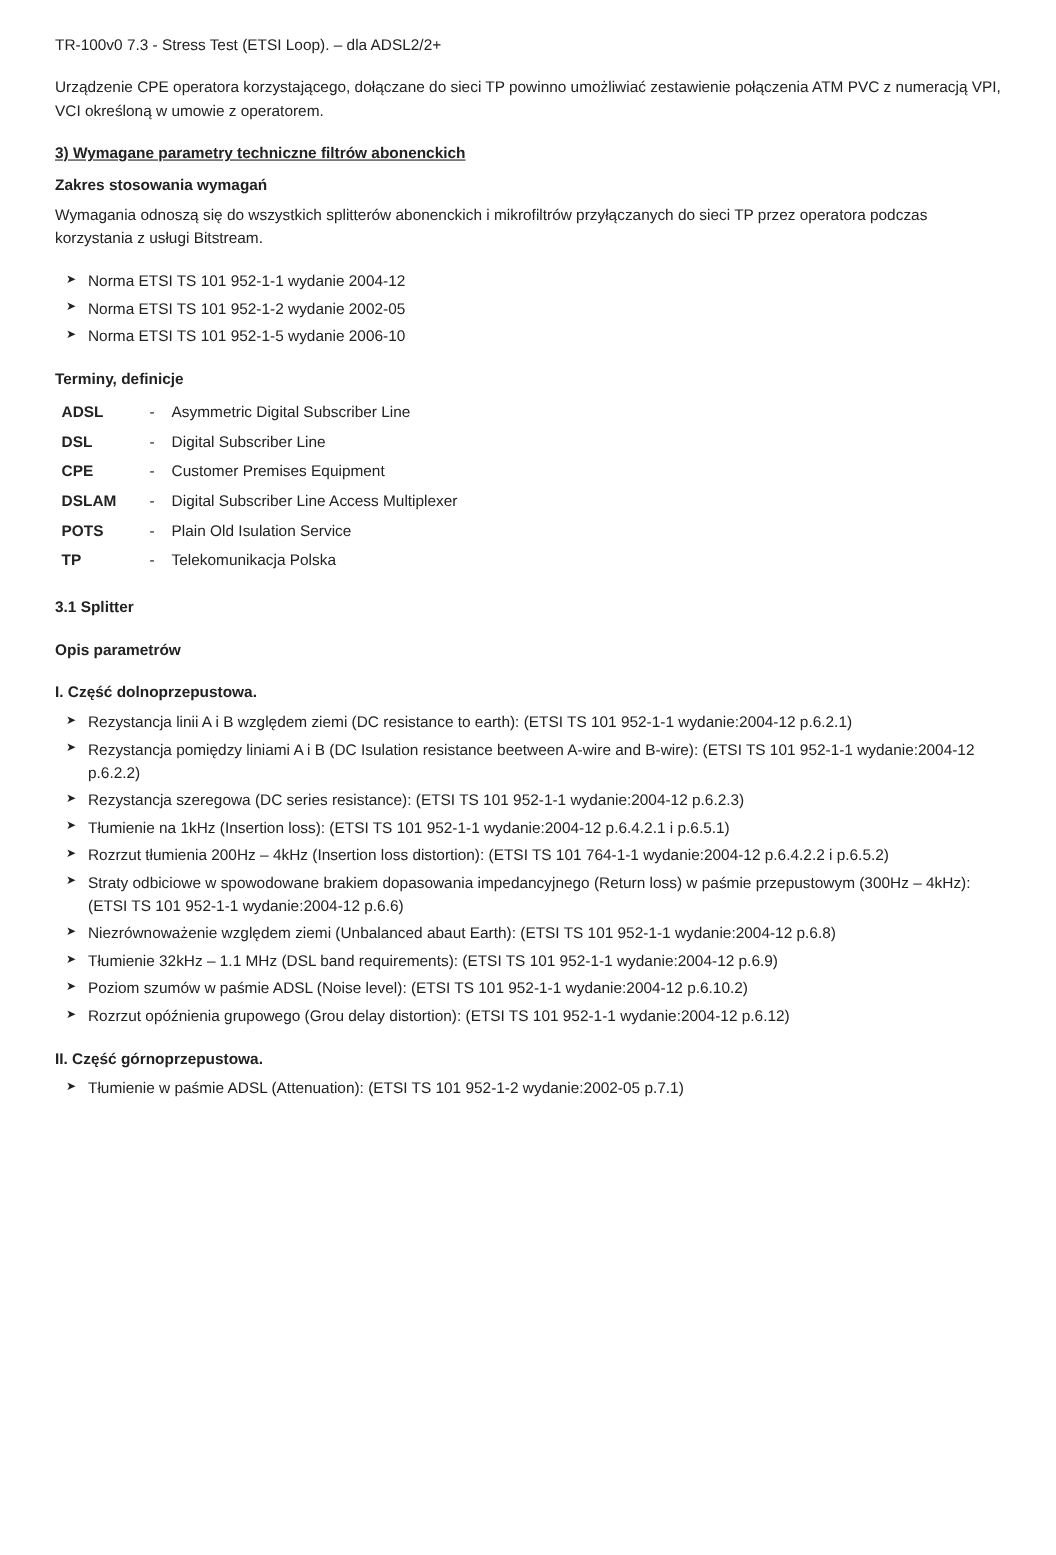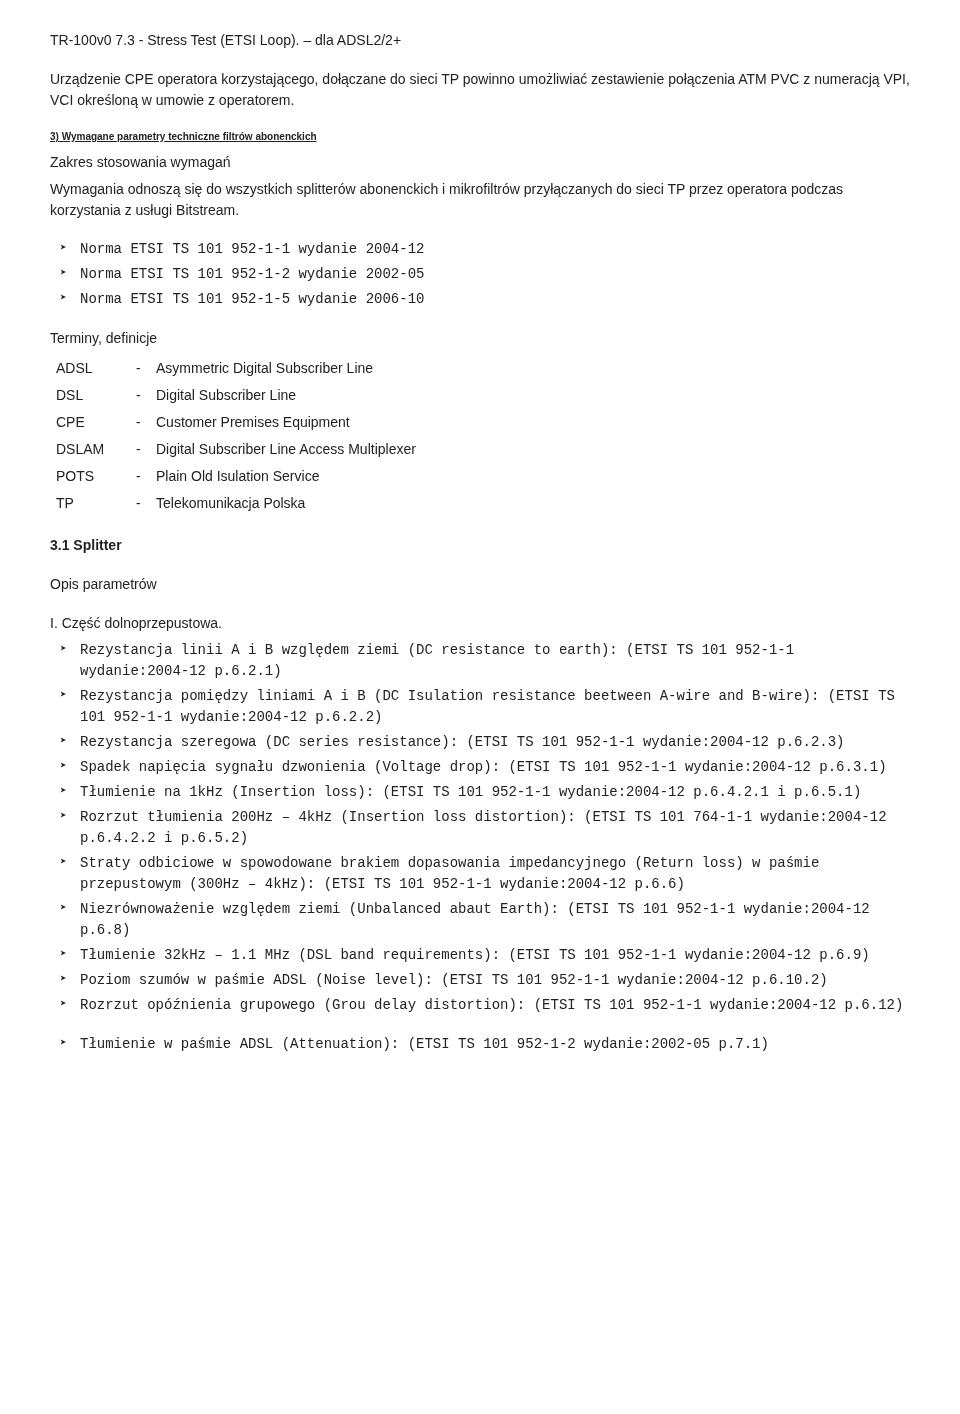--- a/index.html
+++ b/index.html
@@ -7,36 +7,36 @@
       background: #fff;
       color: #222;
       font-family: Arial, sans-serif;
       font-size: 14px;
       line-height: 1.5;
       padding: 30px 50px;
       max-width: 960px;
     }
     .section { margin-bottom: 18px; }
     .heading-2 { font-size: 14px; font-weight: bold; margin-bottom: 8px; }
-    .heading-section { font-size: 10px; font-weight: bold; text-decoration: underline; margin-bottom: 8px; }
+    .heading-section { font-size: 14px; font-weight: bold; text-decoration: underline; margin-bottom: 8px; }
     p { margin-bottom: 8px; }
-    .bullet-list { list-style: none; padding-left: 10px; margin-bottom: 10px; font-family: Liberation Mono, monospace; }
+    .bullet-list { list-style: none; padding-left: 10px; margin-bottom: 10px; }
     .bullet-list li { padding-left: 20px; position: relative; margin-bottom: 4px; }
     .bullet-list li::before {
       content: '➤';
       position: absolute;
       left: 0;
       font-size: 11px;
       top: 1px;
     }
     .terms-table { width: 100%; border-collapse: collapse; margin-bottom: 18px; }
     .terms-table td { padding: 3px 6px; vertical-align: top; }
-    .terms-table td:first-child { width: 80px; font-weight: normal; }
+    .terms-table td:first-child { width: 80px; font-weight: bold; }
     .terms-table td:nth-child(2) { width: 20px; }
-    .section-title { font-weight: normal; margin-bottom: 6px; }
+    .section-title { font-weight: bold; margin-bottom: 6px; }
   </style>
 </head>
 <body>
 
 <div>
 
   <div class="section">
     <p>TR-100v0 7.3 - Stress Test (ETSI Loop). – dla ADSL2/2+</p>
   </div>
 
@@ -103,30 +103,30 @@
   <div class="section">
     <p class="section-title">Opis parametrów</p>
   </div>
 
   <div class="section">
     <p class="section-title">I.   Część dolnoprzepustowa.</p>
     <ul class="bullet-list" id="section-I-list">
         <li>Rezystancja linii A i B względem ziemi (DC resistance to earth): (ETSI TS 101 952-1-1 wydanie:2004-12 p.6.2.1)</li>
         <li>Rezystancja pomiędzy liniami A i B (DC Isulation resistance beetween A-wire and B-wire): (ETSI TS 101 952-1-1 wydanie:2004-12 p.6.2.2)</li>
         <li>Rezystancja szeregowa (DC series resistance): (ETSI TS 101 952-1-1 wydanie:2004-12 p.6.2.3)</li>
-        <li>Spadek napięcia sygnału dzwonienia (Voltage drop): (ETSI TS 101 952-1-1 wydanie:2004-12 p.6.3.1)</li>
         <li>Tłumienie na 1kHz (Insertion loss): (ETSI TS 101 952-1-1 wydanie:2004-12 p.6.4.2.1 i p.6.5.1)</li>
         <li>Rozrzut tłumienia 200Hz – 4kHz (Insertion loss distortion): (ETSI TS 101 764-1-1 wydanie:2004-12 p.6.4.2.2 i p.6.5.2)</li>
         <li>Straty odbiciowe w spowodowane brakiem dopasowania impedancyjnego (Return loss) w paśmie przepustowym (300Hz – 4kHz): (ETSI TS 101 952-1-1 wydanie:2004-12 p.6.6)</li>
         <li>Niezrównoważenie względem ziemi (Unbalanced abaut Earth): (ETSI TS 101 952-1-1 wydanie:2004-12 p.6.8)</li>
         <li>Tłumienie 32kHz – 1.1 MHz (DSL band requirements): (ETSI TS 101 952-1-1 wydanie:2004-12 p.6.9)</li>
         <li>Poziom szumów w paśmie ADSL (Noise level): (ETSI TS 101 952-1-1 wydanie:2004-12 p.6.10.2)</li>
         <li>Rozrzut opóźnienia grupowego (Grou delay distortion): (ETSI TS 101 952-1-1 wydanie:2004-12 p.6.12)</li>
       </ul>
   </div>
 
   <div class="section">
+    <p class="section-title">II.   Część górnoprzepustowa.</p>
     <ul class="bullet-list" id="section-II-list">
         <li>Tłumienie w paśmie ADSL (Attenuation): (ETSI TS 101 952-1-2 wydanie:2002-05 p.7.1)</li>
       </ul>
   </div>
 
 </div>
 
 </body></html>

